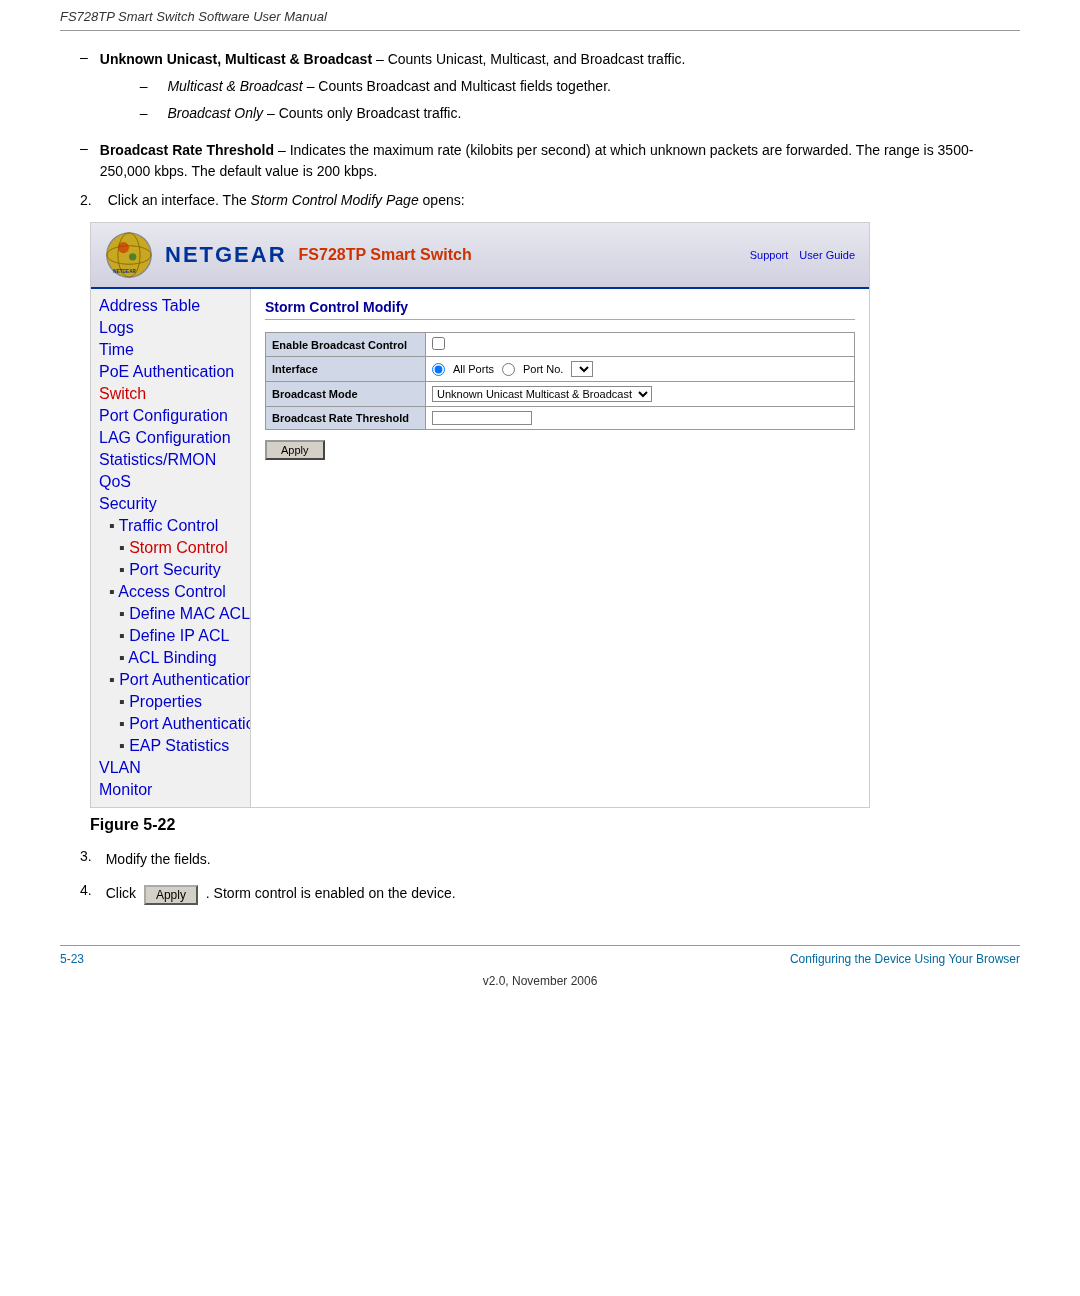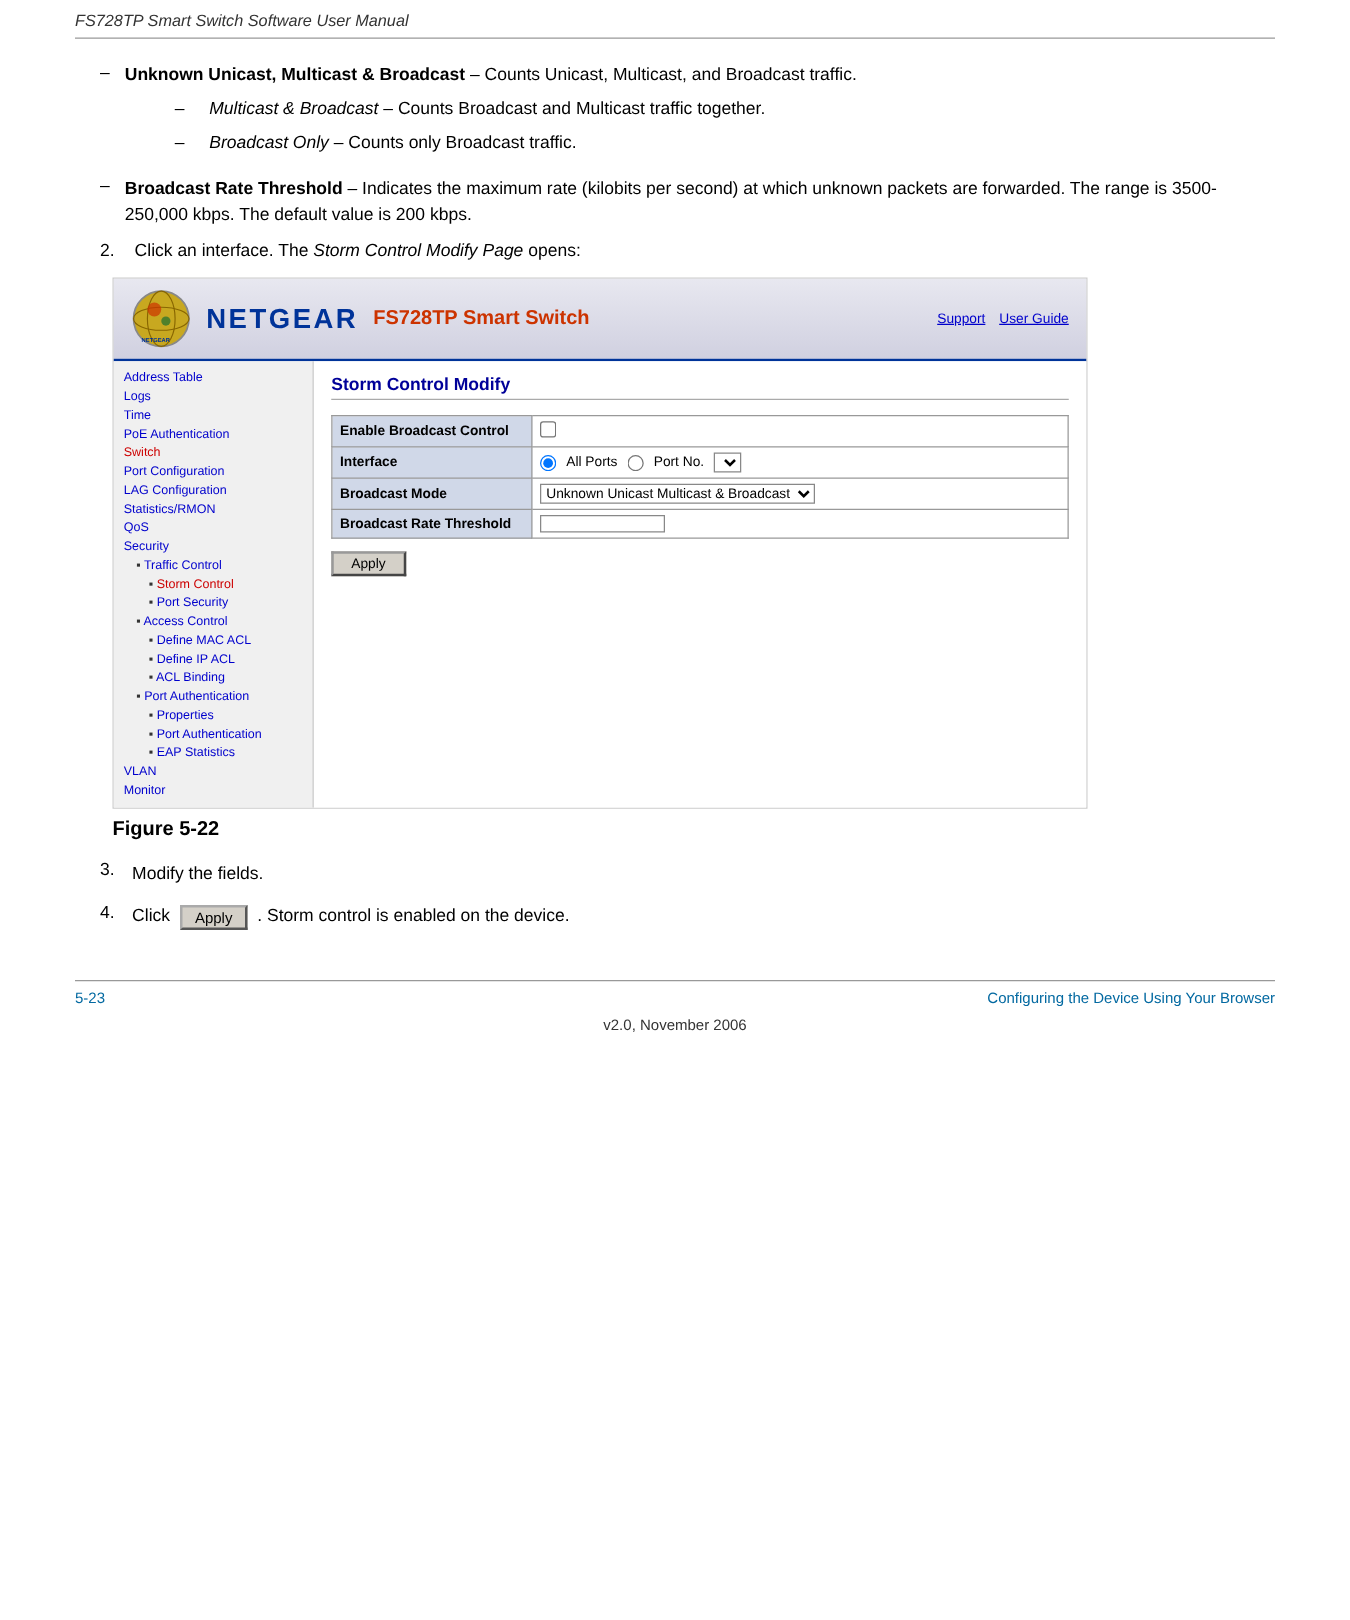--- a/index.html
+++ b/index.html
@@ -111,37 +111,36 @@
       font-weight: bold;
     }
 
     .netgear-links {
       font-size: 11px;
       color: #0000cc;
     }
 
     .netgear-links a {
       color: #0000cc;
-      text-decoration: underline;
       margin-left: 8px;
       cursor: pointer;
       margin-top: 24px;
     }
 
     .screenshot-body {
       display: flex;
     }
 
     
     .sidebar {
       width: 160px;
       background: #f0f0f0;
       border-right: 1px solid #ccc;
       padding: 6px 0;
-      font-size: 10px;
+      font-size: 16px;
       overflow: hidden;
     }
 
     .sidebar-item {
       padding: 2px 8px;
       color: #0000cc;
       cursor: pointer;
       white-space: nowrap;
     }
 
@@ -312,21 +311,21 @@
   <div class="bullet-item">
     <span class="bullet-dash">–</span>
     <div class="bullet-text">
       <span class="bold-term">Unknown Unicast, Multicast &amp; Broadcast</span>
       <span>– Counts Unicast, Multicast, and Broadcast traffic.</span>
       <div class="sub-bullets">
         <div class="sub-bullet-item">
           <span class="bullet-dash">–</span>
           <span>
             &nbsp;&nbsp;<span class="italic-term">Multicast &amp; Broadcast</span>
-            <span> – Counts Broadcast and Multicast traffic together.</span>
+            <span> – Counts Broadcast and Multicast fields together.</span>
           </span>
         </div>
         <div class="sub-bullet-item">
           <span class="bullet-dash">–</span>
           <span>
             &nbsp;&nbsp;<span class="italic-term">Broadcast Only</span>
             <span> – Counts only Broadcast traffic.</span>
           </span>
         </div>
       </div>

